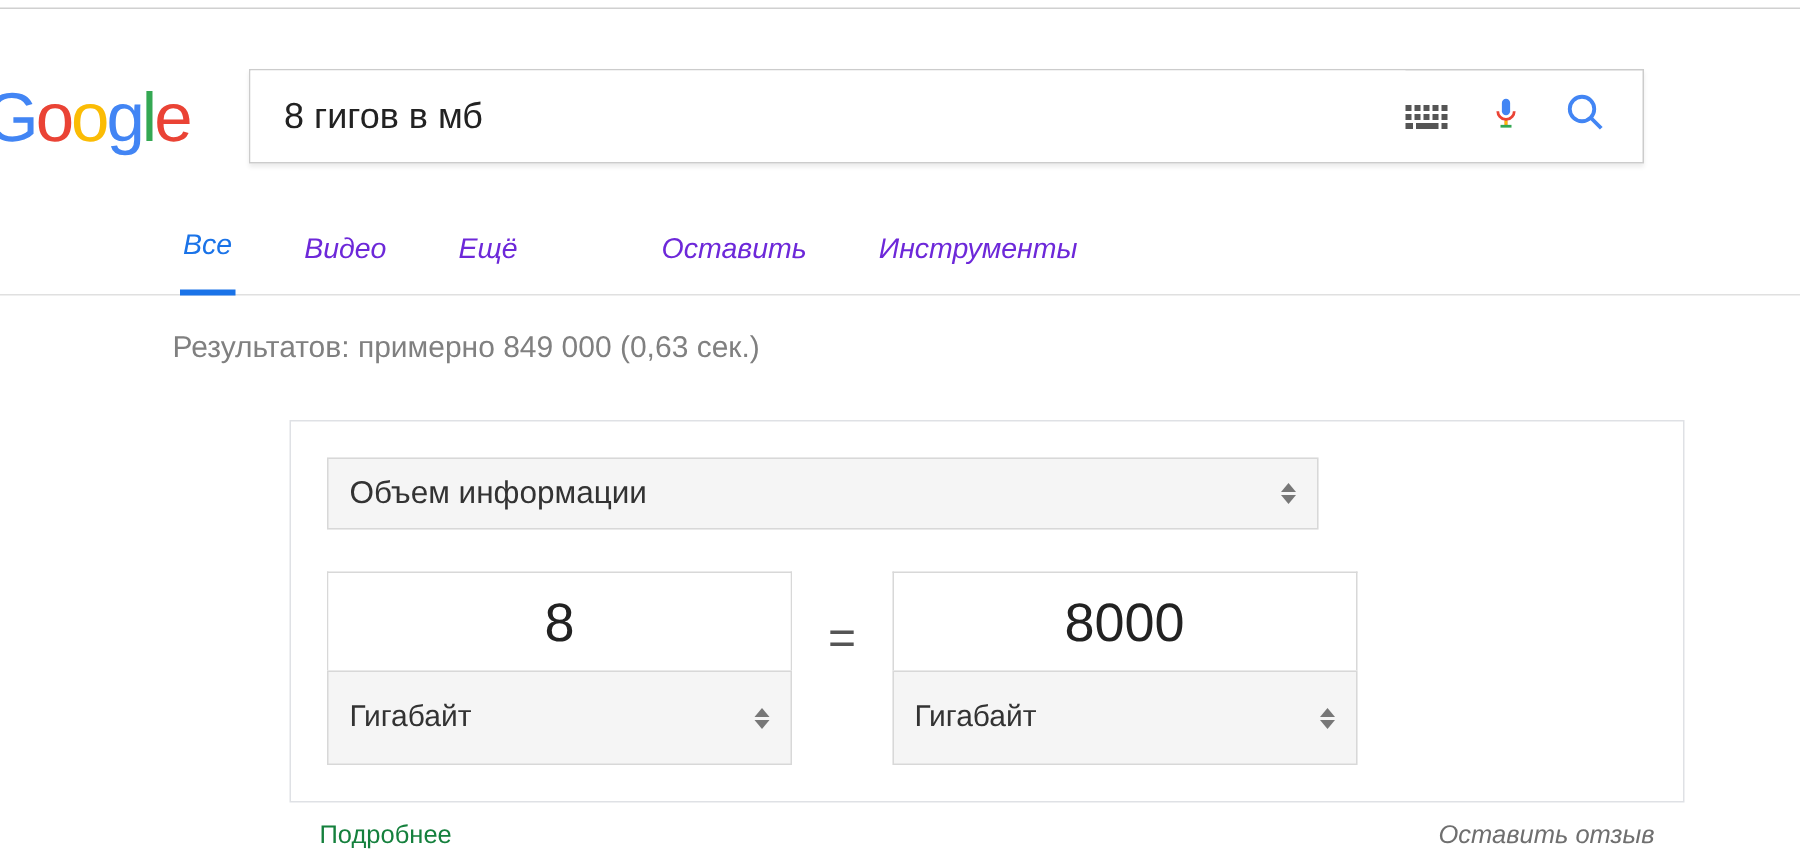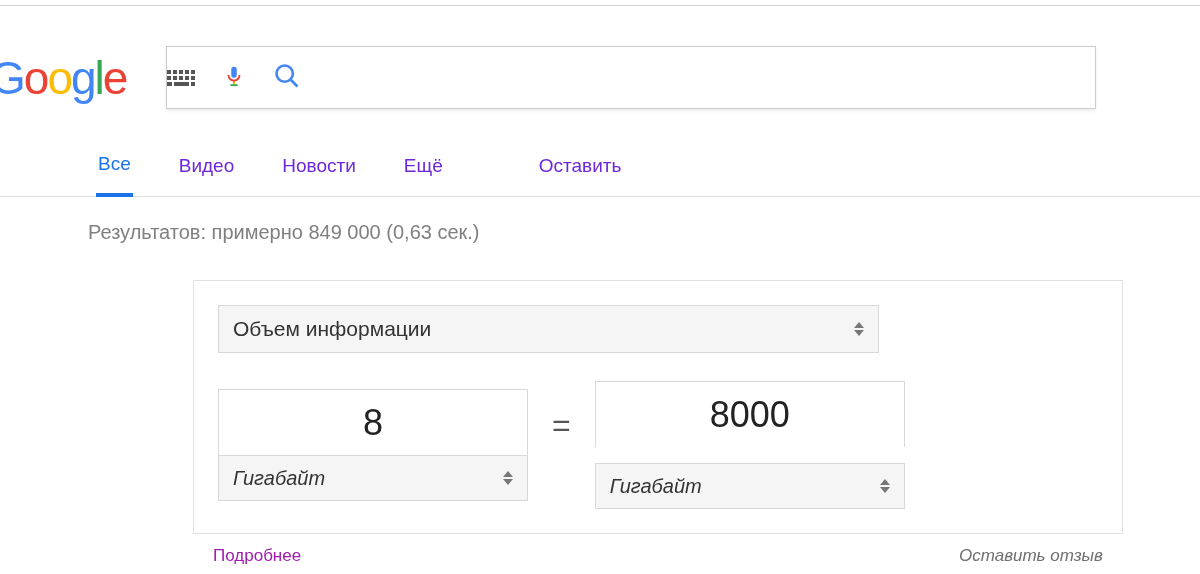--- a/index.html
+++ b/index.html
@@ -32,26 +32,26 @@
     }
     .search-icons { display: flex; align-items: center; gap: 28px; padding-right: 24px; }
     .kbd-icon { width: 28px; height: 20px; display: flex; flex-direction: column; gap: 2px; justify-content: center; }
     .kbd-icon .kr { height: 4px; display: flex; gap: 2px; }
     .kbd-icon .kk { flex:1; background:#555; }
     .kbd-icon .kk.sp { flex:3; }
     .mic-icon svg { width: 22px; height: 28px; }
     .mag-icon svg { width: 28px; height: 28px; }
 
     .tabs-wrap { border-bottom: 1px solid #e0e0e0; margin-top: 34px; }
-    .tabs { display: flex; align-items: center; padding-left: 96px; gap: 44px; font-size: 19px; }
+    .tabs { display: flex; align-items: flex-end; padding-left: 120px; gap: 44px; font-size: 19px; font-style: italic; }
     .tab { color: #6d28d9; padding: 10px 2px 18px 2px; cursor: pointer; }
     .tab.active { color: #1a73e8; font-weight: 500; border-bottom: 4px solid #1a73e8; margin-bottom: -1px; }
     .tabs-gap { width: 4px; }
 
-    .results-stats { color: #808080; font-size: 20px; padding: 24px 0 36px 88px; }
+    .results-stats { color: #808080; font-size: 20px; padding: 24px 0 36px 115px; }
 
     .converter-card {
       margin-left: 193px; width: 930px;
       border: 1px solid #dfe1e5; background: #fff;
       padding: 24px;
     }
     .select-like {
       display: flex; align-items: center; justify-content: space-between;
       border: 1px solid #d8d8d8; background: #f5f5f5;
       font-size: 21px; color: #333; padding: 0 14px;
@@ -67,45 +67,46 @@
     .conv-row { display: flex; align-items: center; gap: 18px; margin-top: 28px; }
     .conv-col { display:flex; flex-direction:column; width: 310px; }
     .conv-value {
       border:1px solid #d8d8d8; border-bottom:none; background:#fff;
       height:66px; font-size:36px; text-align:center; color:#222;
       display:flex; align-items:center; justify-content:center;
     }
     .conv-value input {
       width:100%; height:100%; border:none; outline:none; text-align:center; font-size:36px; color:#222;
     }
-    .conv-unit { height:46px; font-size:20px;font-style:italic; }
+    .conv-unit { height:63px; font-size:20px; }
     .equals { font-size:32px; color:#555; padding:0 6px 40px 6px; }
-    .conv-col-wide { width: 310px; gap: 16px; }
+    .conv-col-wide { width: 310px; }
     .category-select { width: 661px; }
 
     .card-footer { display:flex; justify-content:space-between; width:930px; margin-left:193px; padding:12px 20px 0 20px; font-size:17px; }
-    .card-footer .more { color:#a21caf; cursor:pointer; }
+    .card-footer .more { color:#15803d; cursor:pointer; }
     .card-footer .feedback { color:#6f6f6f; font-style:italic; cursor:pointer; }
   </style>
 </head>
 <body>
 
 <div class="topbar-stub"></div>
 
 <div class="header-area">
   <div class="header-row">
     <div class="logo">
       <span class="g1">G</span>
         <span class="o1">o</span>
         <span class="o2">o</span>
         <span class="g2">g</span>
         <span class="l">l</span>
         <span class="e">e</span>
     </div>
     <div class="searchbox">
+      <input class="search-input" type="text" value="8 гигов в мб" style="">
       <div class="search-icons">
         <span class="kbd-icon">
           <span class="kr">
               <span class="kk"></span>
               <span class="kk"></span>
               <span class="kk"></span>
               <span class="kk"></span>
               <span class="kk"></span>
             </span>
           <span class="kr">
@@ -136,24 +137,24 @@
             </svg>
         </span>
       </div>
     </div>
   </div>
 
   <div class="tabs-wrap">
     <div class="tabs">
       <span class="tab active">Все</span>
       <span class="tab">Видео</span>
-      <span class="tab">Новости</span>
       <span class="tab">Ещё</span>
       <span class="tabs-gap"></span>
       <span class="tab">Оставить</span>
+      <span class="tab">Инструменты</span>
     </div>
   </div>
 </div>
 
 <div class="results-stats">Результатов: примерно 849 000 (0,63 сек.)</div>
 
 <div class="converter-card">
   <div class="select-like category-select">
     <span>Объем информации</span>
     <span class="spinner-arrows">

